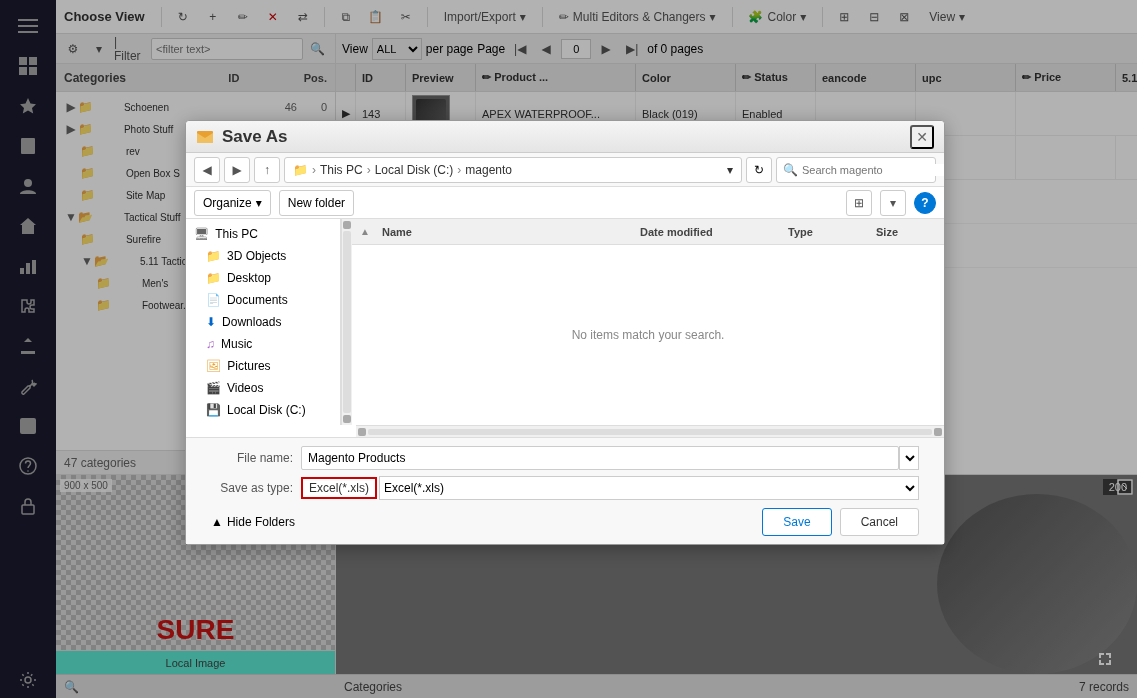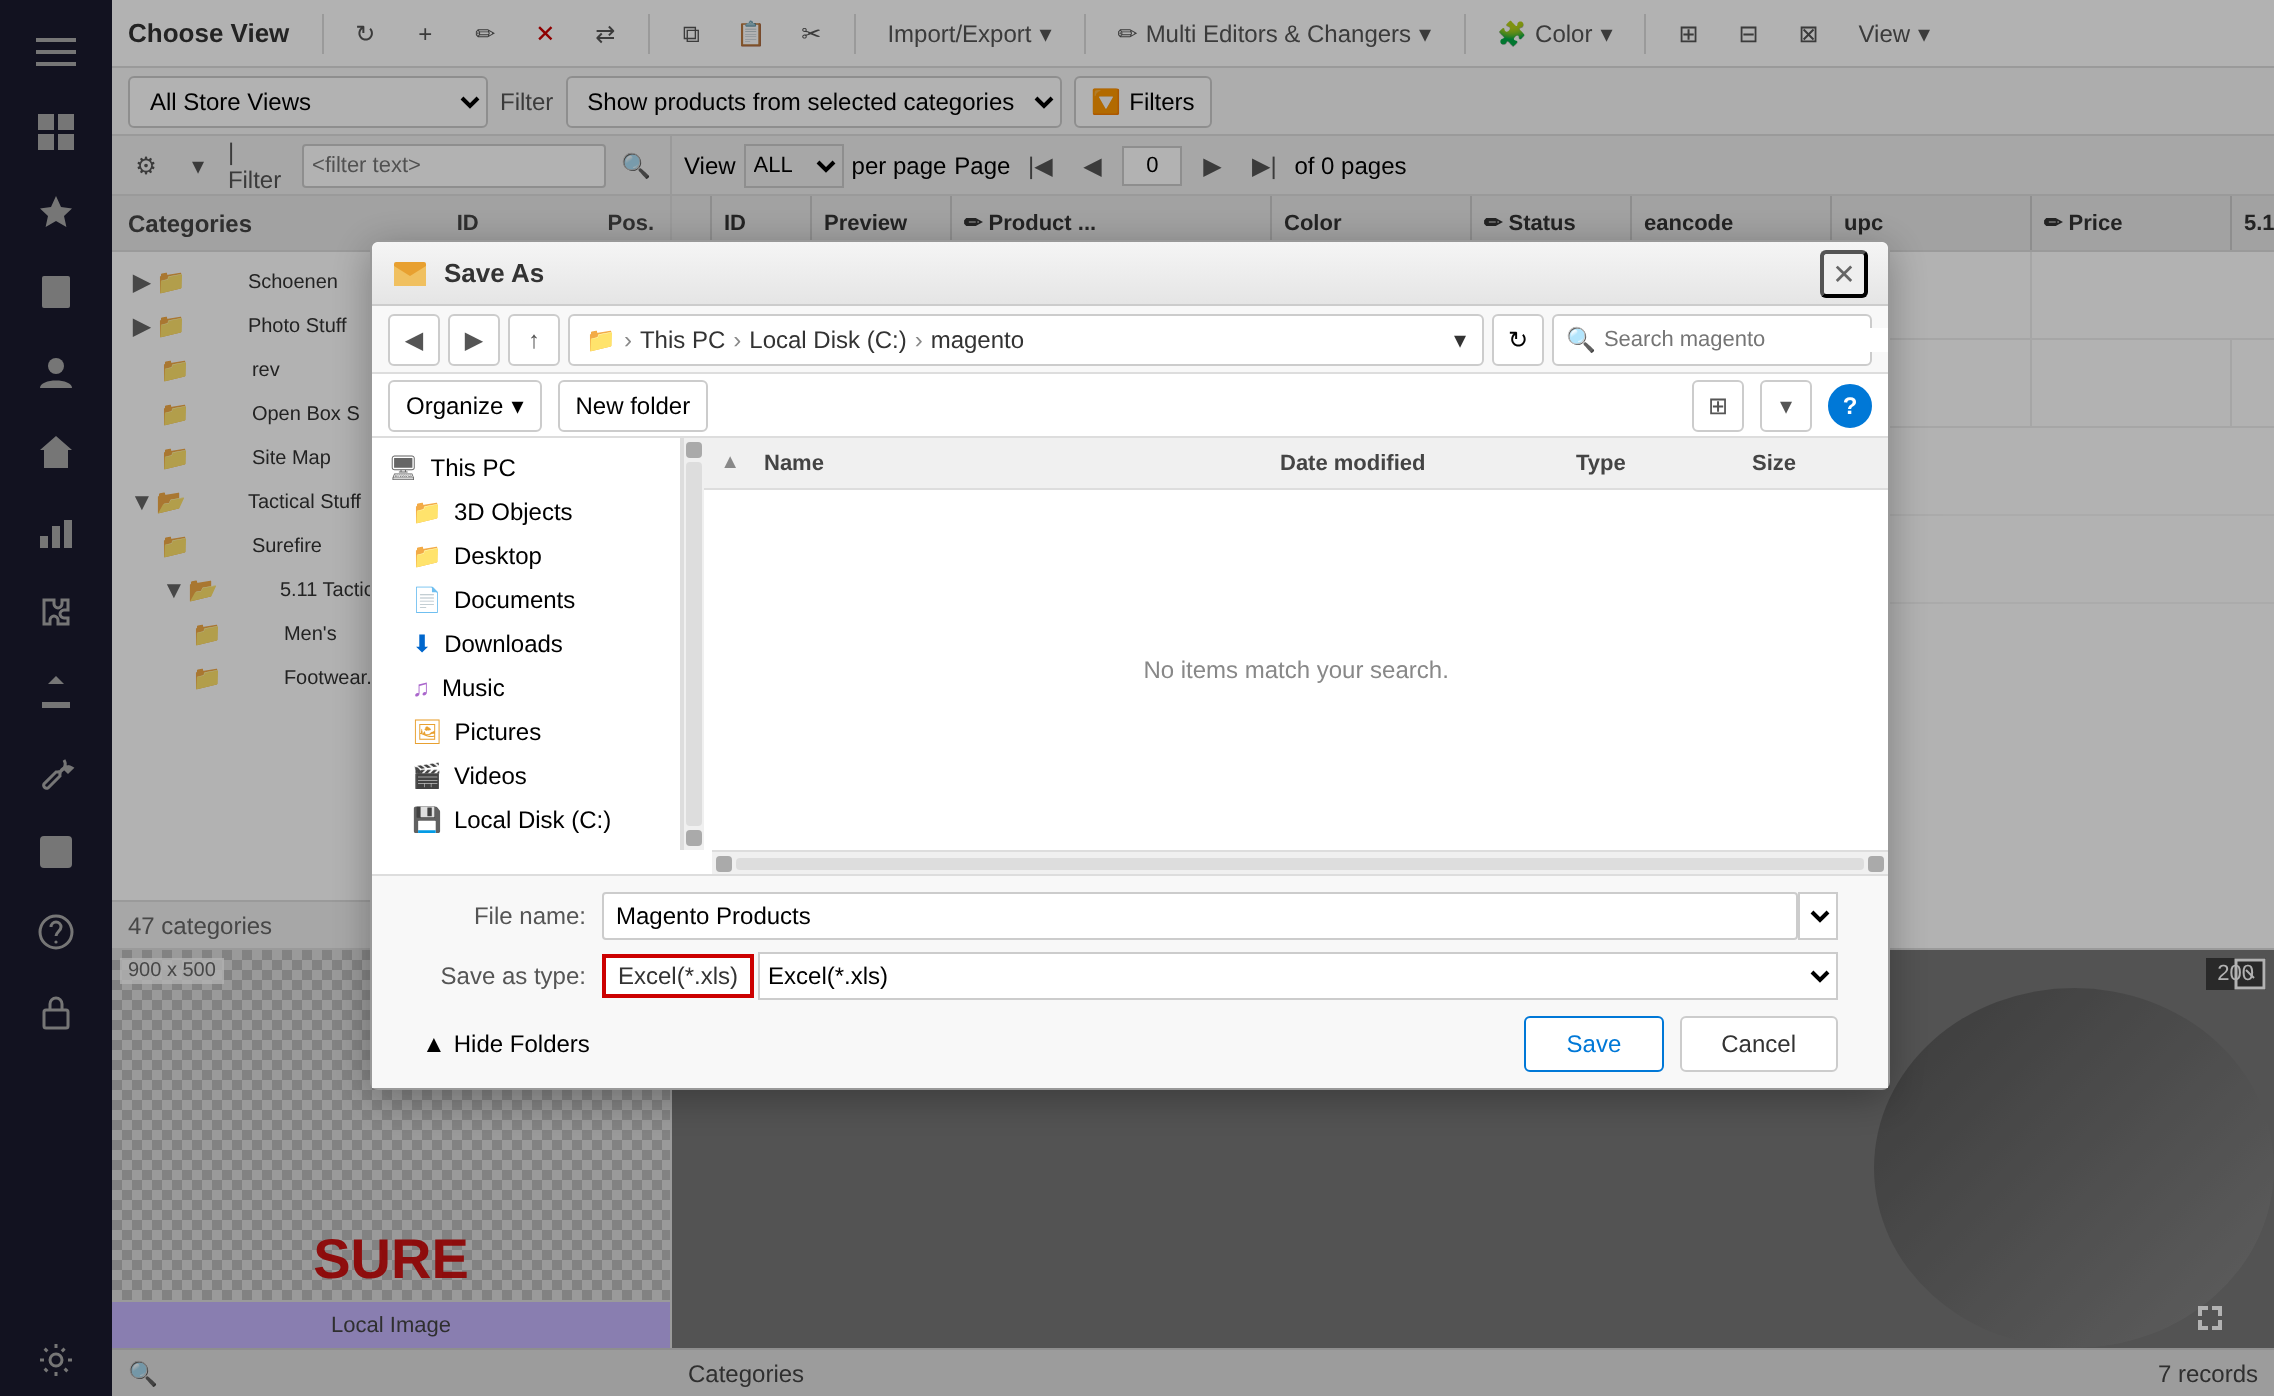--- a/index.html
+++ b/index.html
@@ -58,21 +58,21 @@
     .bottom-area { display: flex; height: 200px; border-top: 1px solid #ddd; background: #f5f5f5; }
     .bottom-left { width: 280px; background: #fff; border-right: 1px solid #ddd; display: flex; flex-direction: column; }
     .bottom-left-img { flex: 1; display: flex; align-items: center; justify-content: center; background: #e8e8e8; position: relative; }
     .bottom-right { flex: 1; background: #888; position: relative; overflow: hidden; }
 
     
     .dialog-overlay { position: fixed; top: 0; left: 0; width: 1137px; height: 698px; background: rgba(0,0,0,0.3); display: flex; align-items: center; justify-content: center; z-index: 100; pointer-events: none; }
     .dialog { pointer-events: all; width: 760px; background: #fff; border: 1px solid #999; border-radius: 4px; box-shadow: 0 4px 20px rgba(0,0,0,0.3); display: flex; flex-direction: column; position: absolute; top: 120px; left: 185px; }
     .dialog-titlebar { height: 32px; background: linear-gradient(to bottom, #f5f5f5, #e5e5e5); border-bottom: 1px solid #ccc; border-radius: 4px 4px 0 0; display: flex; align-items: center; padding: 0 10px; }
     .dialog-title-icon { width: 18px; height: 18px; margin-right: 8px; }
-    .dialog-title { flex: 1; font-size: 13px; font-weight: 600; color: #333; }
+    .dialog-title { flex: 1; font-size: 17px; font-weight: 600; color: #333; }
     .dialog-close { width: 24px; height: 24px; display: flex; align-items: center; justify-content: center; cursor: pointer; color: #666; font-size: 14px; border-radius: 3px; }
     .dialog-nav { height: 34px; background: #f8f8f8; border-bottom: 1px solid #ddd; display: flex; align-items: center; padding: 0 8px; gap: 4px; }
     .nav-btn { width: 26px; height: 26px; border: 1px solid #ccc; background: #fff; cursor: pointer; border-radius: 3px; display: flex; align-items: center; justify-content: center; color: #555; }
     .breadcrumb-bar { flex: 1; height: 26px; border: 1px solid #ccc; background: #fff; border-radius: 3px; display: flex; align-items: center; padding: 0 8px; font-size: 12px; color: #333; }
     .breadcrumb-sep { margin: 0 4px; color: #888; }
     .nav-refresh { width: 26px; height: 26px; border: 1px solid #ccc; background: #fff; cursor: pointer; border-radius: 3px; display: flex; align-items: center; justify-content: center; }
     .search-box { width: 160px; height: 26px; border: 1px solid #ccc; border-radius: 3px; display: flex; align-items: center; padding: 0 6px; gap: 4px; background: #fff; }
     .search-box input { flex: 1; border: none; outline: none; font-size: 11px; }
     .dialog-toolbar { height: 32px; border-bottom: 1px solid #ddd; display: flex; align-items: center; padding: 0 8px; gap: 8px; }
     .dialog-content { display: flex; flex: 1; overflow: hidden; }
@@ -217,32 +217,20 @@
     </button>
     <div class="toolbar-separator"></div>
     <button class="toolbar-btn">⊞</button>
     <button class="toolbar-btn">⊟</button>
     <button class="toolbar-btn">⊠</button>
     <button class="toolbar-text-btn">
       <span>View</span> ▾
     </button>
   </div>
 
-  <div class="second-toolbar">
-    <select class="store-select">
-      <option>All Store Views</option>
-    </select>
-    <span class="filter-label">Filter</span>
-    <select class="filter-select">
-      <option>Show products from selected categories</option>
-    </select>
-    <button class="filter-btn">
-      🔽 <span>Filters</span>
-    </button>
-  </div>
 
   <div class="content-area">
 
     <div class="left-panel">
       <div class="left-panel-toolbar">
         <button class="small-btn">⚙</button>
         <button class="small-btn">▾</button>
         <span class="filter-label">| Filter</span>
         <input class="search-input" type="text" placeholder="&lt;filter text&gt;" style="">
         <button class="small-btn">🔍</button>
@@ -388,21 +376,21 @@
   <div class="bottom-area">
     <div class="bottom-left">
       <div class="bottom-left-img" style="height:140px; background:#ccc; position:relative; overflow:hidden;">
 
         <div style="position:absolute;top:0;left:0;right:0;bottom:0;background: repeating-conic-gradient(#bbb 0% 25%, #ddd 0% 50%) 0 0 / 10px 10px;"></div>
         <div class="img-size" style="position:absolute;top:4px;left:4px;background:rgba(255,255,255,0.8);font-size:10px;padding:1px 4px;z-index:1;">900 x 500</div>
         <div style="position:absolute;bottom:4px;left:0;right:0;text-align:center;">
           <span style="font-size:28px;font-weight:900;color:#cc0000;font-family:'Arial Black',Arial,sans-serif;opacity:0.9;">SURE</span>
         </div>
       </div>
-      <div style="height:24px;background:#c4b5fd;border-top:1px solid #ddd;display:flex;align-items:center;justify-content:center;">
+      <div style="height:24px;background:#5eead4;border-top:1px solid #ddd;display:flex;align-items:center;justify-content:center;">
         <span style="font-size:11px;color:#444;">Local Image</span>
       </div>
     </div>
     <div class="bottom-right" style="background:#777;position:relative;overflow:hidden;">
 
       <div style="position:absolute;bottom:0;right:0;width:200px;height:180px;background:linear-gradient(135deg,#555,#888);clip-path:ellipse(100px 90px at 100px 90px);"></div>
       <div style="position:absolute;top:4px;right:4px;color:#fff;font-size:11px;background:rgba(0,0,0,0.5);padding:2px 6px;">200</div>
       <div style="position:absolute;bottom:4px;right:24px;">
         <svg width="16" height="16" viewBox="0 0 16 16" fill="white">
             <path d="M2,2 h5 v2 H4 v3 H2 z M9,2 h5 v5 h-2 V4 H9 z M2,9 h2 v3 h3 v2 H2 z M14,9 h-2 v3 h-3 v2 h5 z"></path>

